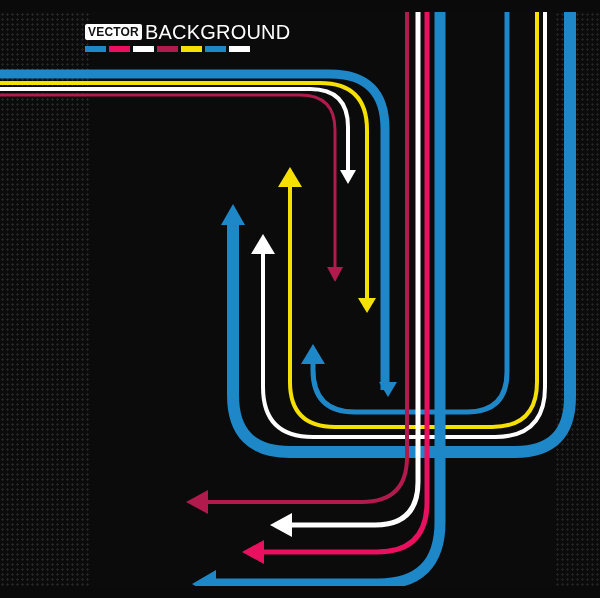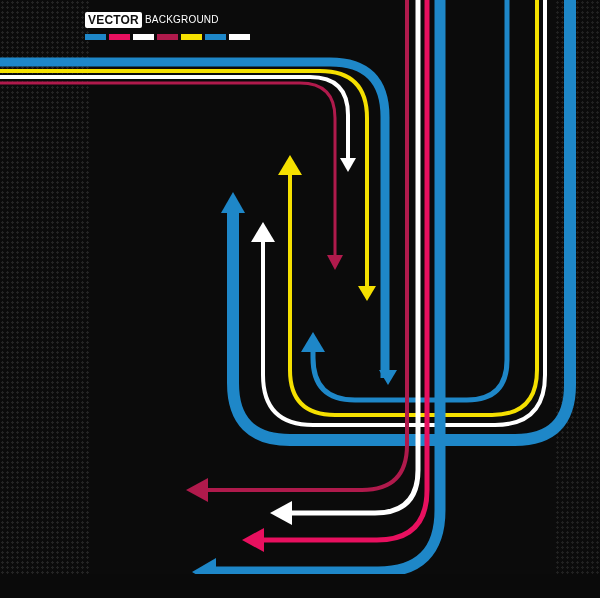--- a/index.html
+++ b/index.html
@@ -1,27 +1,27 @@
 <!DOCTYPE html>
 <html><head>
 <meta charset="utf-8">
 <style>
   html, body { margin:0; padding:0; background:#0a0a0a; }
-  .canvas { position:relative; width:600px; height:574px; overflow:hidden; background:#0b0b0b; }
+  .canvas { position:relative; width:600px; height:574px; overflow:hidden; background:#0b0b0b;margin-top:12px; }
   .halftone-left { position:absolute; left:0; top:0; width:90px; height:598px;
     background-image: radial-gradient(circle, #2a2a2a 1px, transparent 1.3px);
     background-size: 5px 5px; opacity:0.8; }
   .halftone-right { position:absolute; right:0; top:0; width:45px; height:598px;
     background-image: radial-gradient(circle, #262626 1px, transparent 1.3px);
     background-size: 5px 5px; opacity:0.8; }
   svg.art { position:absolute; left:0; top:0; }
   .title { position:absolute; left:85px; top:12px; display:flex; align-items:center; gap:3px; }
   .title-box { background:#fff; color:#111; font-family:"Liberation Sans", sans-serif; font-weight:bold;
     font-size:12px; padding:1px 3px; border-radius:2px; line-height:14px; letter-spacing:0.2px; }
-  .title-text { color:#fff; font-family:"Liberation Sans", sans-serif; font-size:10px; line-height:16px; letter-spacing:0.2px; }
+  .title-text { color:#fff; font-family:"Liberation Sans", sans-serif; font-size:20px; line-height:16px; letter-spacing:0.2px; }
   .swatches { position:absolute; left:85px; top:34px; display:flex; gap:3px; }
   .swatch { width:21px; height:6px; }
 </style>
 </head>
 <body>
 
 <div class="canvas">
   <div class="halftone-left"></div>
   <div class="halftone-right"></div>
 

